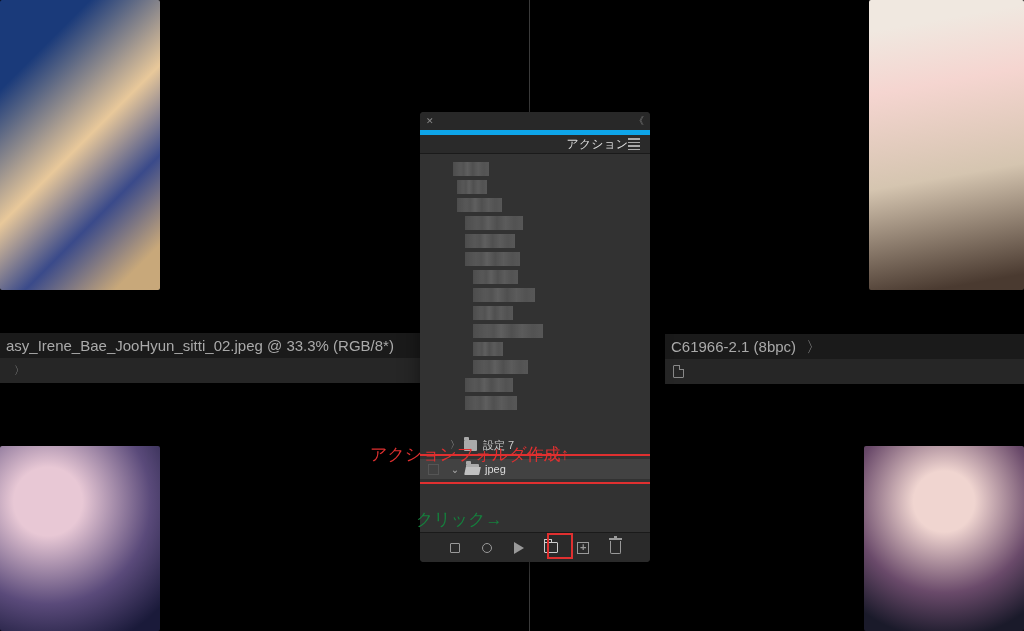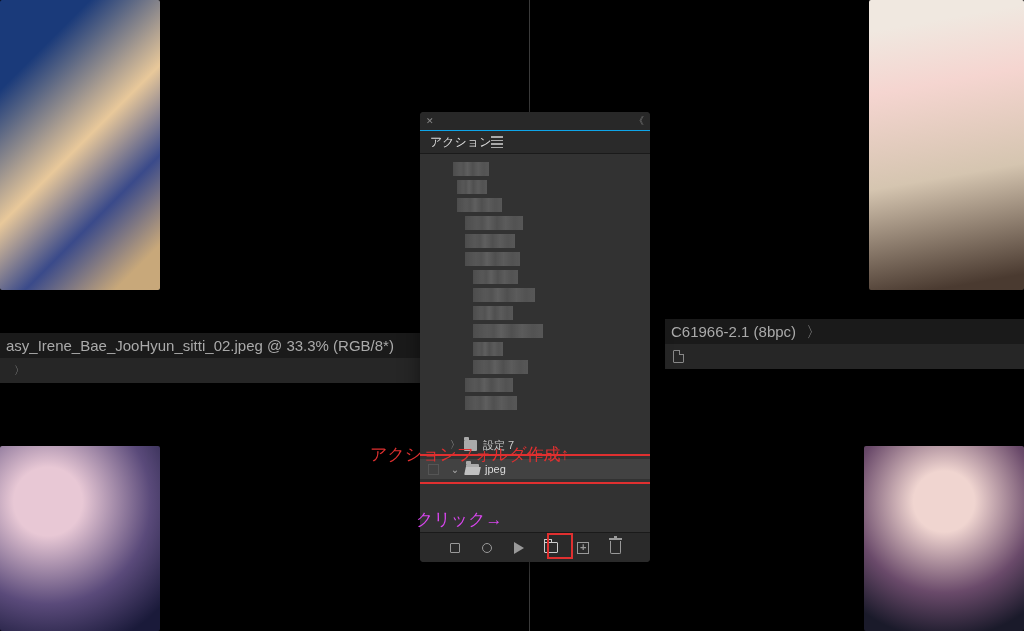--- a/index.html
+++ b/index.html
@@ -32,21 +32,21 @@
     }
     .vline-top { top: 0; height: 112px; }
     .vline-bottom { top: 562px; height: 69px; }
     .tab-bar-left {
       position: absolute;
       top: 333px; left: 0;
       width: 420px; height: 50px;
     }
     .tab-bar-right {
       position: absolute;
-      top: 319px; left: 665px;
+      top: 334px; left: 665px;
       width: 360px; height: 50px;
     }
     .tab-info {
       height: 25px;
       background: #1a1a1a;
       color: #aaa;
       font-size: 15px;
       line-height: 25px;
       padding-left: 6px;
       white-space: nowrap;
@@ -108,23 +108,23 @@
       color: #888;
       font-size: 10px;
     }
     .panel-header {
       height: 24px;
       background: #2a2a2a;
       color: #ddd;
       font-size: 12px;
       display: flex;
       align-items: center;
-      justify-content: flex-start;
+      justify-content: flex-end;
       padding: 0 10px;
-      border-top: 1px solid #0ea5e9;
+      border-top: 5px solid #0ea5e9;
       border-bottom: 1px solid #1a1a1a;
     }
     .hamburger {
       display: flex;
       flex-direction: column;
       gap: 2px;
     }
     .hamburger span { width: 12px; height: 1.5px; background: #aaa; }
     .panel-body {
       flex: 1;
@@ -275,21 +275,21 @@
     .annotation-1 {
       position: absolute;
       top: 443px; left: 370px;
       color: #e03030;
       font-size: 17px;
       font-weight: 500;
     }
     .annotation-2 {
       position: absolute;
       top: 508px; left: 416px;
-      color: #d946ef;
+      color: #15803d;
       font-size: 17px;
       font-weight: 500;
     }
     .pixel-blobs {
       position: absolute;
       top: 6px; left: 15px;
       right: 10px;
       height: 270px;
       overflow: hidden;
     }

